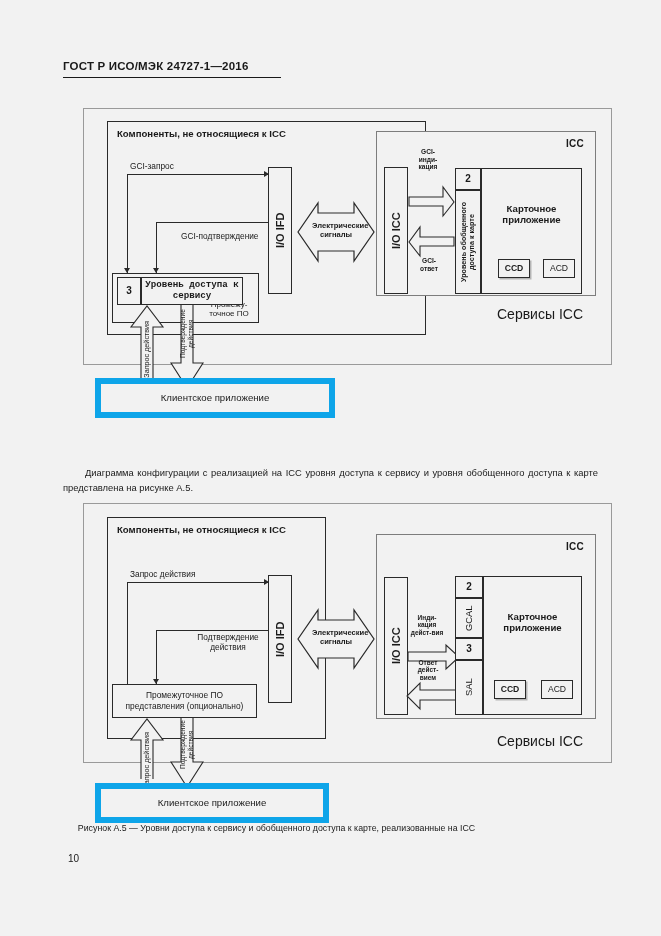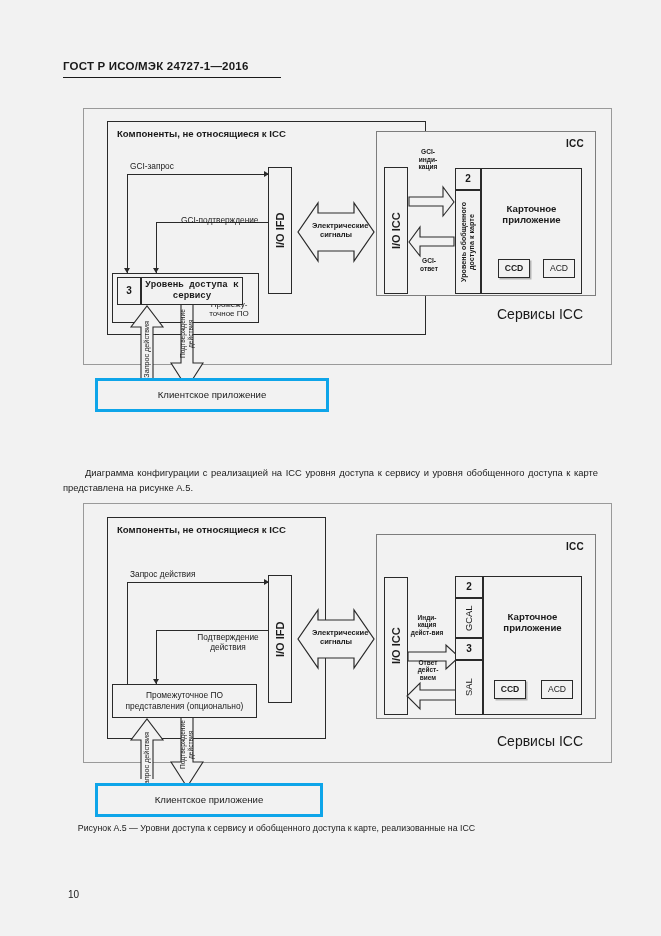--- a/index.html
+++ b/index.html
@@ -105,21 +105,21 @@
     writing-mode: vertical-rl;
     transform: rotate(180deg);
   }
 
   .lbl { position: absolute; font-size: 8.3px; white-space: nowrap; }
   .lbl-b { font-weight: bold; }
 
   
   .client {
     position: absolute;
-    border: 3px solid #0ea5e9;
+    border: 6px solid #0ea5e9;
     background: #f2f2f2;
     font-size: 9.6px;
   }
 
   
   .ln {
     position: absolute;
     background: #2a2a2a;
   }
   .ln.h { height: 1px; }
@@ -163,21 +163,20 @@
     font-size: 9.4px;
     line-height: 1.55;
     text-align: justify;
   }
   .para .indent { display: inline-block; width: 22px; }
   .page-num {
     position: absolute;
     left: 68px;
     top: 853px;
     font-size: 10px;
-    margin-top: 36px;
   }
 </style>
 </head>
 <body>
 
 <div class="page">
 
   <div class="doc-header">ГОСТ Р ИСО/МЭК 24727-1—2016</div>
   <div class="header-rule"></div>
 
@@ -192,21 +191,21 @@
 
     <div class="ln v" style="left:43px; top:65px; height:99px;"></div>
     <div class="ln h" style="left:43px; top:65px; width:141px;"></div>
     <div class="ah ah-r" style="left:180px; top:62px;"></div>
     <div class="ah ah-d" style="left:40px; top:159px;"></div>
     <div class="lbl" style="left:46px; top:52px;">GCI-запрос</div>
 
     <div class="ln h" style="left:72px; top:113px; width:112px;"></div>
     <div class="ln v" style="left:72px; top:113px; height:51px;"></div>
     <div class="ah ah-d" style="left:69px; top:159px;"></div>
-    <div class="lbl" style="left:97px; top:106px;">GCI-подтверждение</div>
+    <div class="lbl" style="left:97px; top:122px;">GCI-подтверждение</div>
 
     <div class="bx thick center vert" style="left:184px; top:58px; width:24px; height:127px; font-size:11px; font-weight:bold;">I/O IFD</div>
 
     <div class="svgwrap" style="left:212px; top:92px;">
       <svg width="80" height="62" viewBox="0 0 80 62">
         <path d="M22 12 L22 2 L2 31 L22 60 L22 50 L58 50 L58 60 L78 31 L58 2 L58 12 Z" fill="#f2f2f2" stroke="#2a2a2a" stroke-width="1.2" stroke-linejoin="miter"></path>
       </svg>
     </div>
     <div class="lbl lbl-b center" style="left:228px; top:112px; width:48px; font-size:7.6px; white-space:normal; display:block; text-align:center; line-height:1.25;">Электрические сигналы</div>
 

